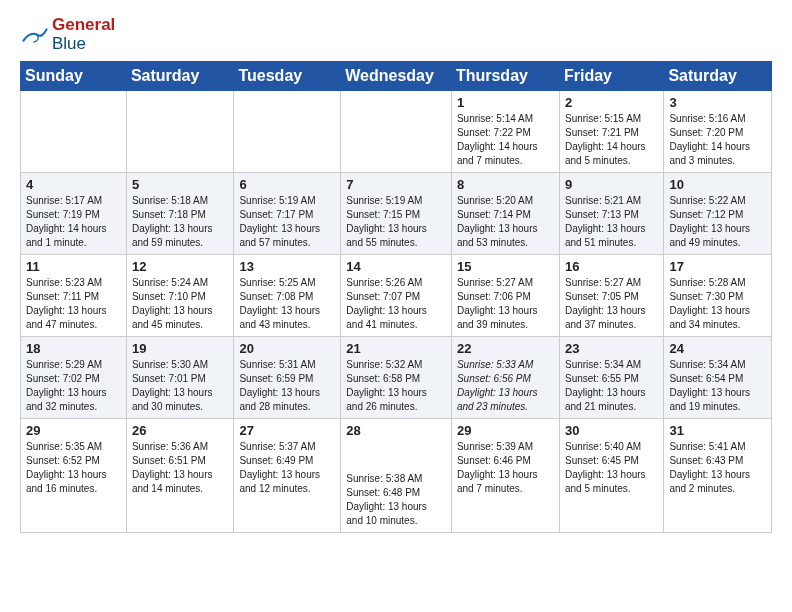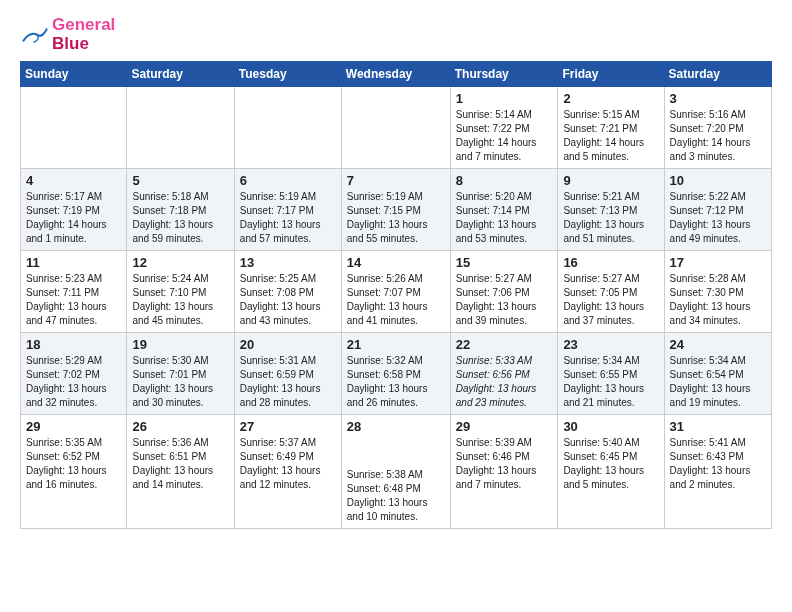--- a/index.html
+++ b/index.html
@@ -45,21 +45,21 @@
     .calendar-table {
       width: 100%;
       border-collapse: collapse;
       font-size: 11px;
     }
     .calendar-table th {
       background: #2255a4;
       color: #fff;
       padding: 5px 4px;
       text-align: left;
-      font-size: 12px;
+      font-size: 16px;
       font-weight: bold;
       border: 1px solid #2255a4;
     }
     .calendar-table td {
       border: 1px solid #ccc;
       vertical-align: top;
       padding: 4px 5px;
       height: 78px;
       width: 113px;
       background: #fff;
@@ -86,22 +86,22 @@
 <body>
 
 <div class="page">
   <div class="header-top">
     <div class="logo">
       <svg class="logo-bird" viewBox="0 0 40 28" xmlns="http://www.w3.org/2000/svg">
         <path d="M5 22 Q15 8 25 14 Q32 18 38 6" stroke="#1a6abf" stroke-width="3" fill="none" stroke-linecap="round"></path>
         <path d="M25 14 Q28 22 20 24" stroke="#1a6abf" stroke-width="2" fill="none" stroke-linecap="round"></path>
       </svg>
       <div>
-        <div style="font-size:17px;font-weight:bold;color:#ec4899;line-height:1.1;">General</div>
-        <div style="font-size:17px;font-weight:bold;color:#be185d;line-height:1.1;">Blue</div>
+        <div style="font-size:17px;font-weight:bold;color:#b91c1c;line-height:1.1;">General</div>
+        <div style="font-size:17px;font-weight:normal;color:#0c4a6e;line-height:1.1;">Blue</div>
       </div>
     </div>
     <div class="title-block">
       <div class="month-title"></div>
       <div class="subtitle"></div>
     </div>
   </div>
 
   <table class="calendar-table">
     <thead>

